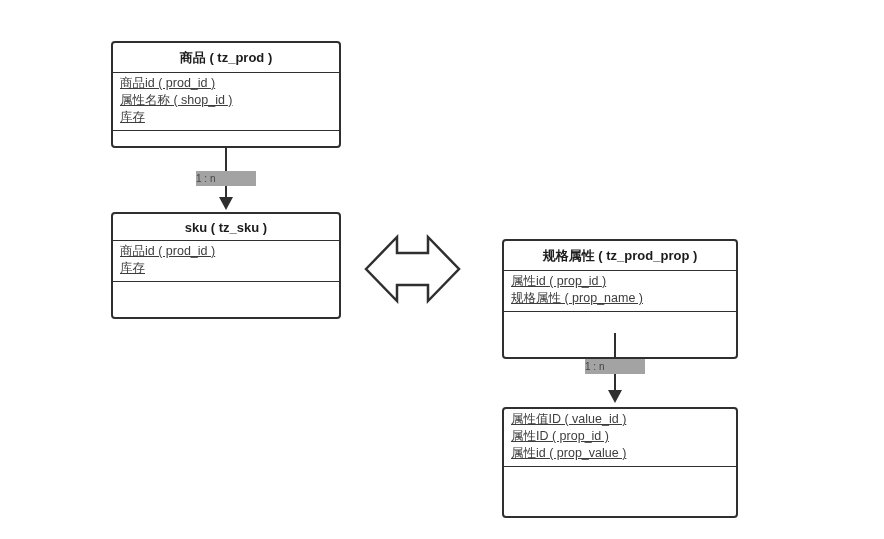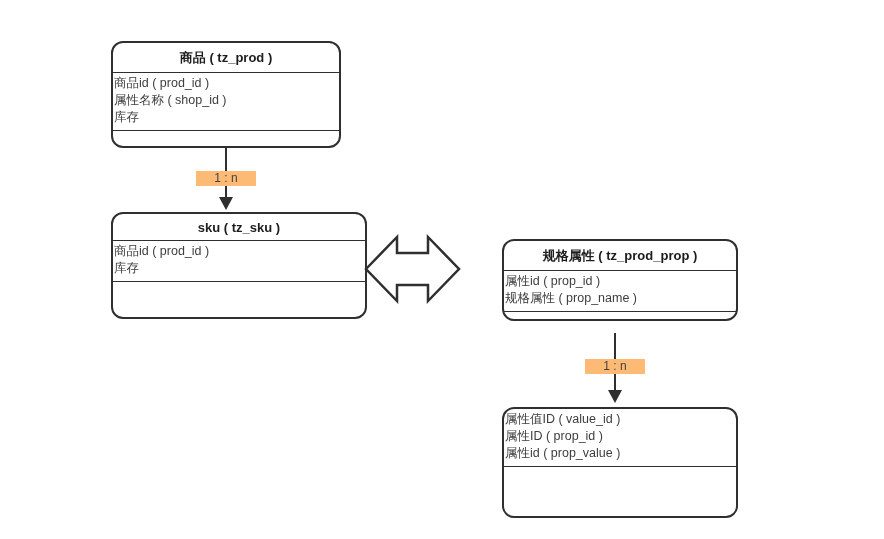--- a/index.html
+++ b/index.html
@@ -13,67 +13,68 @@
     width: 884px;
     height: 539px;
     background: #ffffff;
     overflow: hidden;
   }
   .entity {
     position: absolute;
     box-sizing: border-box;
     background: #ffffff;
     border: 2px solid #2f2f2f;
-    border-radius: 12px;
+    border-radius: 4px;
     display: flex;
     flex-direction: column;
   }
   .entity-title {
     flex: 0 0 auto;
     box-sizing: border-box;
     font-size: 13px;
     font-weight: bold;
     color: #1c1c1c;
     text-align: center;
     padding: 6px 4px 5px;
     border-bottom: 1.5px solid #2f2f2f;
     white-space: nowrap;
   }
   .entity-fields {
     flex: 0 0 auto;
     box-sizing: border-box;
     border-bottom: 1.5px solid #2f2f2f;
-    padding: 2px 1px 4px;
+    padding: 2px 7px 4px;
     font-size: 12.5px;
     line-height: 17px;
     color: #3d3d3d;
     white-space: nowrap;
+    text-decoration: underline;
   }
   .entity-empty {
     flex: 1 1 auto;
   }
   .connector-line {
     position: absolute;
     width: 2px;
     background: #2f2f2f;
   }
   .arrowhead-down {
     position: absolute;
     width: 0;
     height: 0;
     border-left: 7px solid transparent;
     border-right: 7px solid transparent;
     border-top: 13px solid #2f2f2f;
   }
   .relation-label {
     position: absolute;
     width: 60px;
-    text-align: center;
-    background: #fdba74;
-    font-size: 12px;
+    text-align: left;
+    background: #a3a3a3;
+    font-size: 10px;
     color: #444444;
     z-index: 2;
     line-height: 15px;
   }
   .double-arrow {
     position: absolute;
     left: 360px;
     top: 231px;
   }
 </style>
@@ -89,34 +90,34 @@
       <div>属性名称 ( shop_id )</div>
       <div>库存</div>
     </div>
     <div class="entity-empty"></div>
   </div>
 
   <div class="connector-line" style="left:225px; top:148px; height:50px;"></div>
   <div class="relation-label" style="left:196px; top:171px;">1 : n</div>
   <div class="arrowhead-down" style="left:219px; top:197px;"></div>
 
-  <div class="entity" style="left:111px; top:212px; width:256px; height:107px;">
+  <div class="entity" style="left:111px; top:212px; width:230px; height:107px;">
     <div class="entity-title">sku ( tz_sku )</div>
     <div class="entity-fields">
       <div>商品id ( prod_id )</div>
       <div>库存</div>
     </div>
     <div class="entity-empty"></div>
   </div>
 
   <svg class="double-arrow" width="106" height="78" viewBox="0 0 106 78">
     <polygon points="6,38 37,6 37,22 68,22 68,6 99,38 68,70 68,54 37,54 37,70" fill="#ffffff" stroke="#2f2f2f" stroke-width="2.5" stroke-linejoin="miter"></polygon>
   </svg>
 
-  <div class="entity" style="left:502px; top:239px; width:236px; height:82px;">
+  <div class="entity" style="left:502px; top:239px; width:236px; height:120px;">
     <div class="entity-title">规格属性 ( tz_prod_prop )</div>
     <div class="entity-fields">
       <div>属性id ( prop_id )</div>
       <div>规格属性 ( prop_name )</div>
     </div>
     <div class="entity-empty"></div>
   </div>
 
   <div class="connector-line" style="left:614px; top:333px; height:57px;"></div>
   <div class="relation-label" style="left:585px; top:359px;">1 : n</div>

